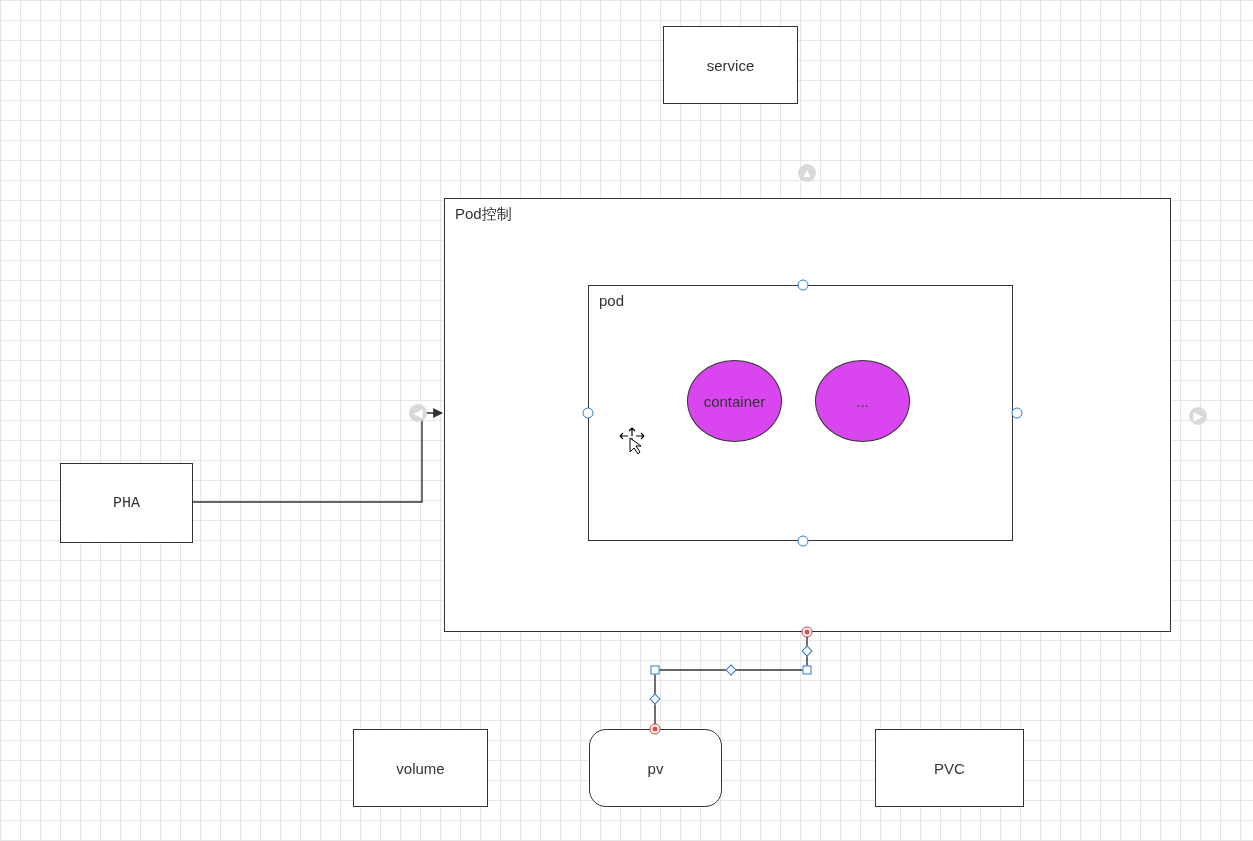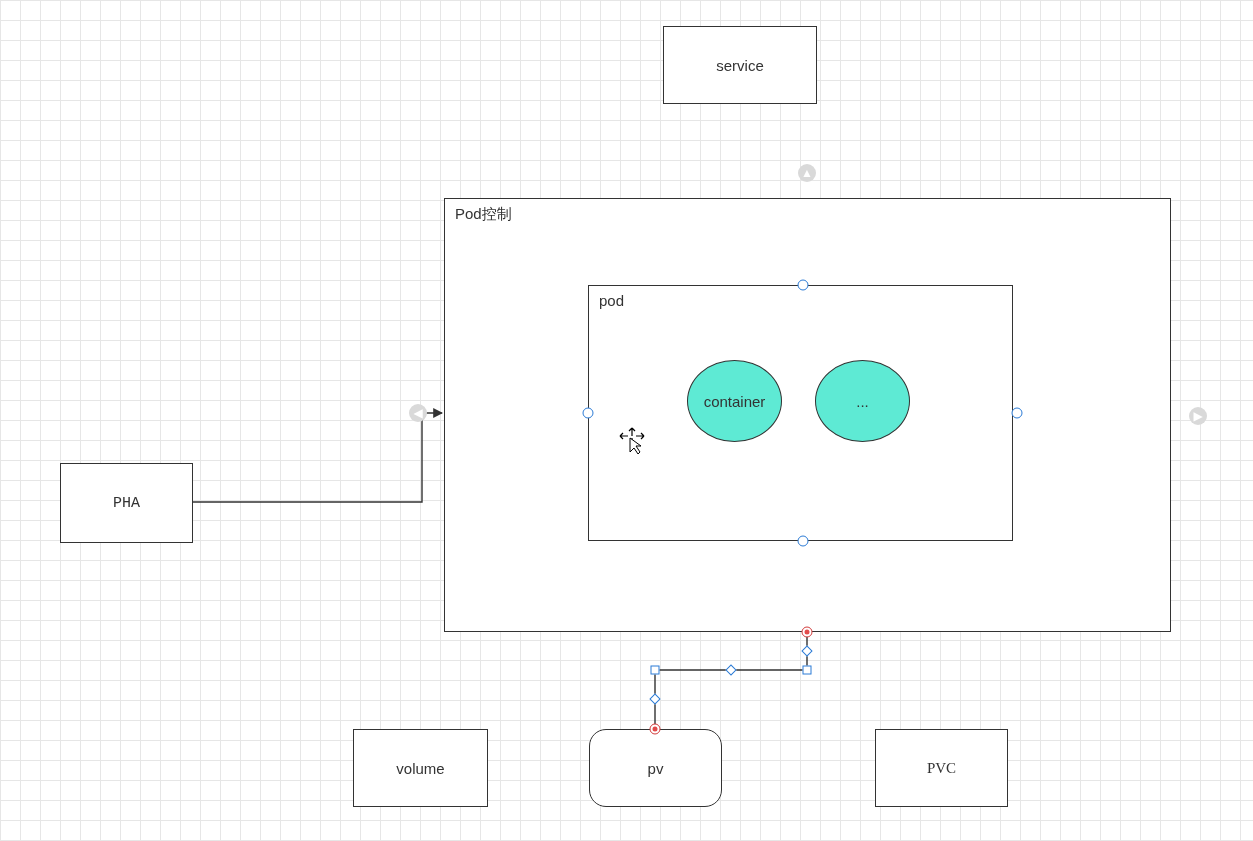--- a/index.html
+++ b/index.html
@@ -42,21 +42,21 @@
   .box.topleft {
     align-items: flex-start;
     justify-content: flex-start;
     padding: 6px 10px;
   }
 
   .ellipse {
     position: absolute;
     border: 1px solid #333;
     border-radius: 50%;
-    background: #5eead4;
+    background: #d946ef;
     display: flex;
     align-items: center;
     justify-content: center;
     box-sizing: border-box;
   }
 
   svg.connectors {
     position: absolute;
     inset: 0;
     width: 1253px;
@@ -151,21 +151,21 @@
       <marker id="arrow" viewBox="0 0 10 10" refX="9" refY="5" markerWidth="7" markerHeight="7" orient="auto-start-reverse">
         <path d="M 0 0 L 10 5 L 0 10 z" fill="#333"></path>
       </marker>
     </defs>
 
     <path d="M 193 502 L 422 502 L 422 413 L 442 413" fill="none" stroke="#333" stroke-width="1.4" marker-end="url(#arrow)"></path>
 
     <path d="M 807 632 L 807 670 L 655 670 L 655 729" fill="none" stroke="#333" stroke-width="1.4"></path>
   </svg>
 
-  <div class="box" style="left:663px; top:26px; width:154px; height:78px;align-items:center;">
+  <div class="box" style="left:663px; top:26px; width:135px; height:78px;align-items:center;">
     <span>service</span>
   </div>
 
   <div class="box" style="left:60px; top:463px; width:133px; height:80px;font-family:Liberation Mono, monospace;">
     <span>PHA</span>
   </div>
 
   <div class="box topleft" style="left:444px; top:198px; width:727px; height:434px;">
     <span>Pod控制</span>
   </div>
@@ -183,21 +183,21 @@
   </div>
 
   <div class="box" style="left:353px; top:729px; width:135px; height:78px;">
     <span>volume</span>
   </div>
 
   <div class="box" style="left:589px; top:729px; width:133px; height:78px;border-radius:17px;">
     <span>pv</span>
   </div>
 
-  <div class="box" style="left:875px; top:729px; width:133px; height:78px;font-family:Liberation Serif, serif;">
+  <div class="box" style="left:875px; top:729px; width:149px; height:78px;">
     <span>PVC</span>
   </div>
 
   <div class="anchor-circle" style="left:803px; top:285px;"></div>
   <div class="anchor-circle" style="left:1017px; top:413px;"></div>
   <div class="anchor-circle" style="left:803px; top:541px;"></div>
   <div class="anchor-circle" style="left:588px; top:413px;"></div>
 
   <div class="endpoint-red" style="left:807px; top:632px;"></div>
   <div class="endpoint-red" style="left:655px; top:729px;"></div>

